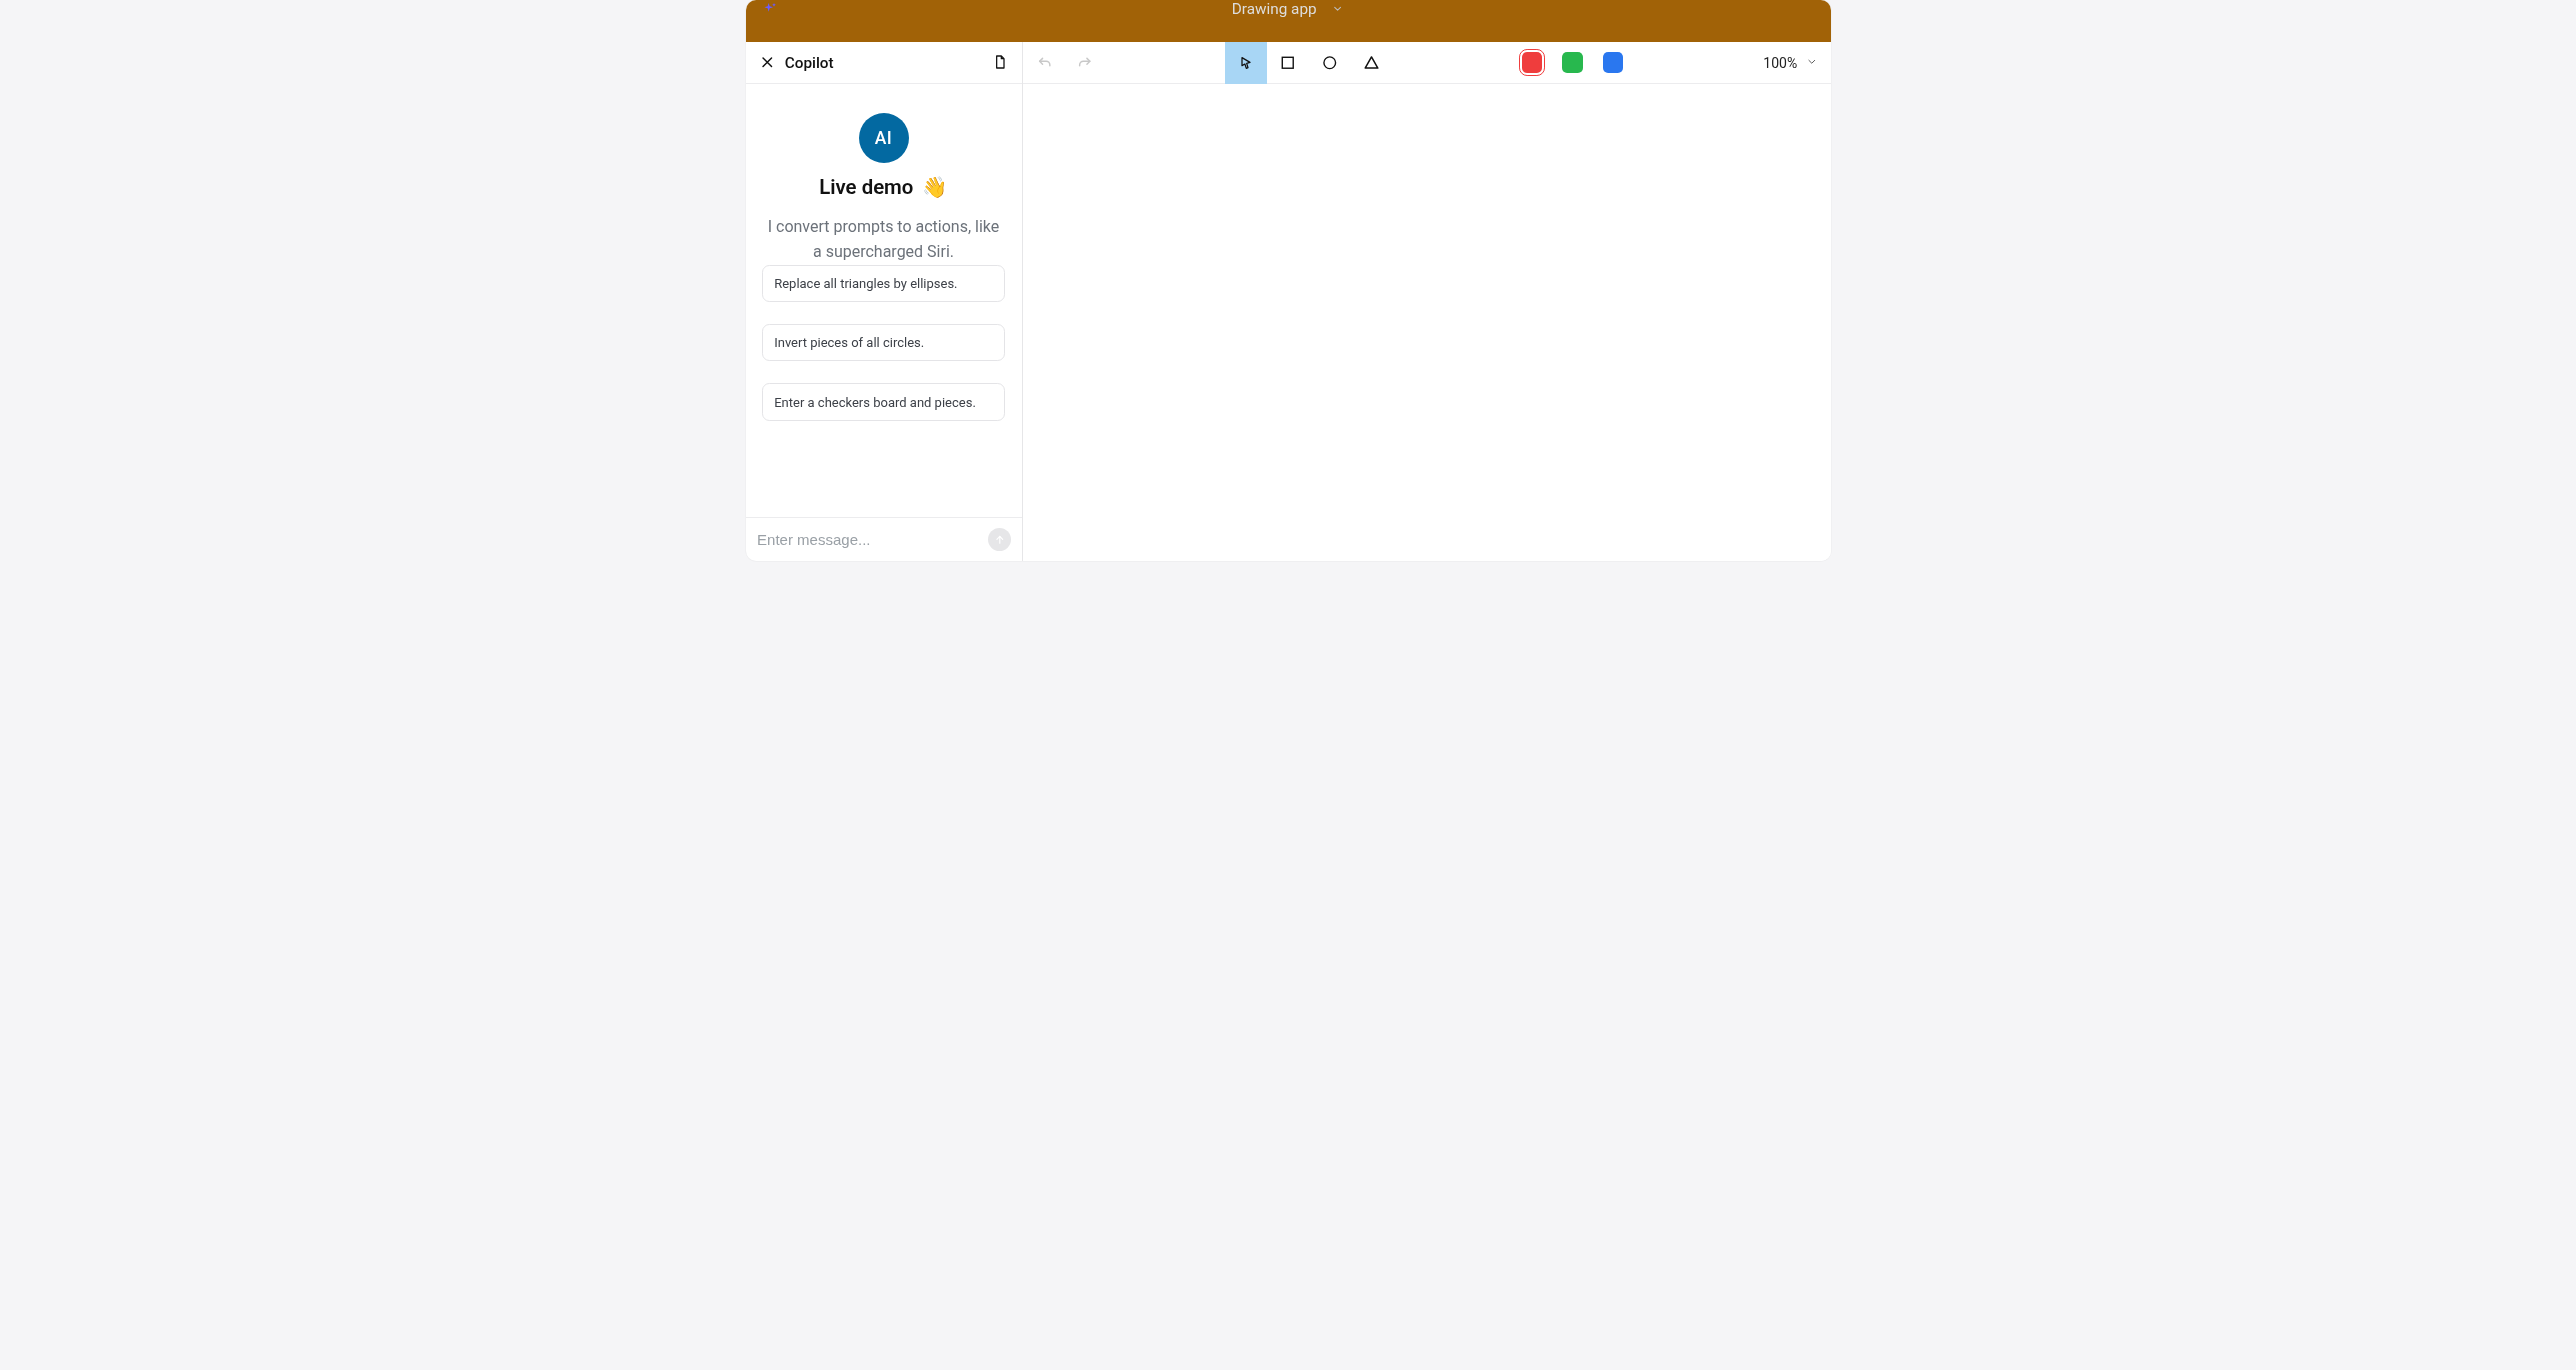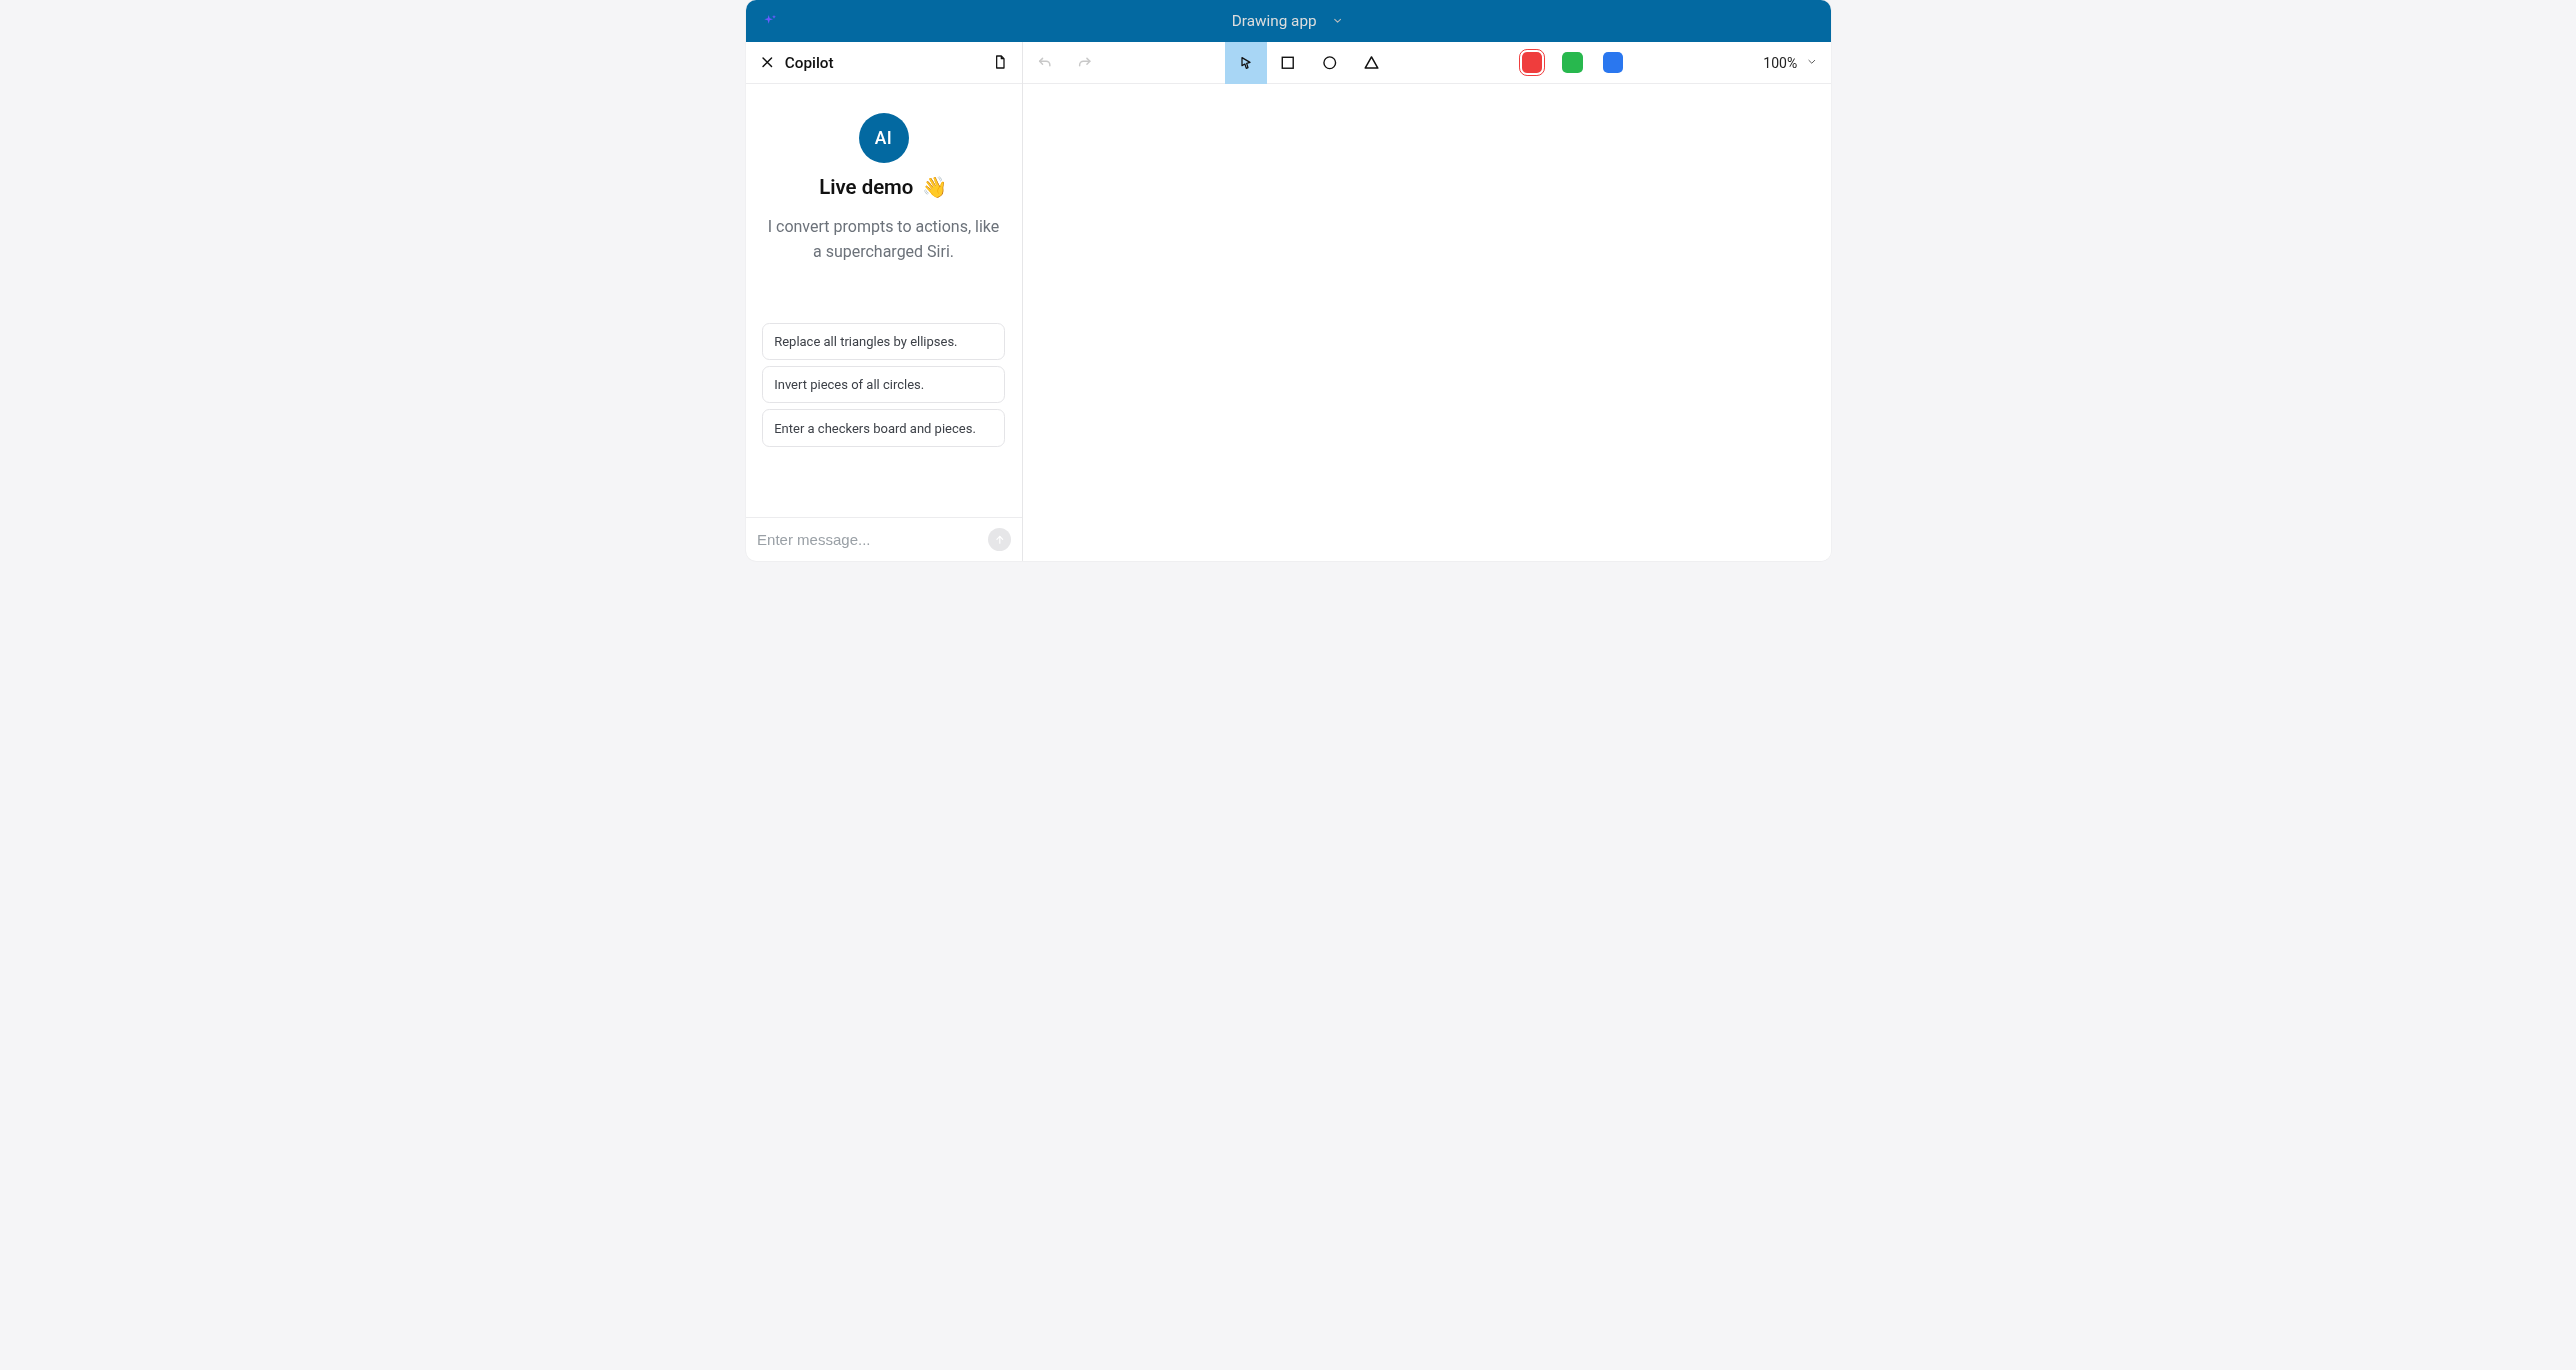--- a/index.html
+++ b/index.html
@@ -9,25 +9,25 @@
     height: 561px;
     margin: 0 auto;
     background: #fff;
     border-radius: 10.2px;
     overflow: hidden;
     box-shadow: 0 0 0 0.7px rgba(0,0,0,0.03);
     display: flex;
     flex-direction: column;
   }
   .titlebar {
-    background: #0369a1;
+    background: #a16207;
     color: #e7e7e7;
     height: 42px;
     display: flex;
-    align-items: center;
+    align-items: flex-start;
     position: relative;
   }
   .titlebar .sparkle {
     margin-left: 16px;
     width: 17.5px; height: 17.5px;
     display: flex; align-items: center; justify-content: center;
   }
   .titlebar .title-wrap {
     position: absolute;
     left: 50%;
@@ -110,25 +110,24 @@
   .welcome-sub {
     margin-top: 16px;
     font-size: 16px;
     color: #6c727a;
     text-align: center;
     line-height: 1.55;
     max-width: 233px;
   }
 
   .suggestions {
-    margin-top: 58px;
     width: 100%;
     display: flex;
     flex-direction: column;
-    gap: 6px;
+    gap: 22px;
     padding: 0 1.5px;
   }
   .suggestion {
     border: 0.7px solid #e4e4e7;
     border-radius: 7.3px;
     padding: 10.2px 11.6px;
     font-size: 13px;
     color: #3d4148;
     cursor: pointer;
     background: #fff;

